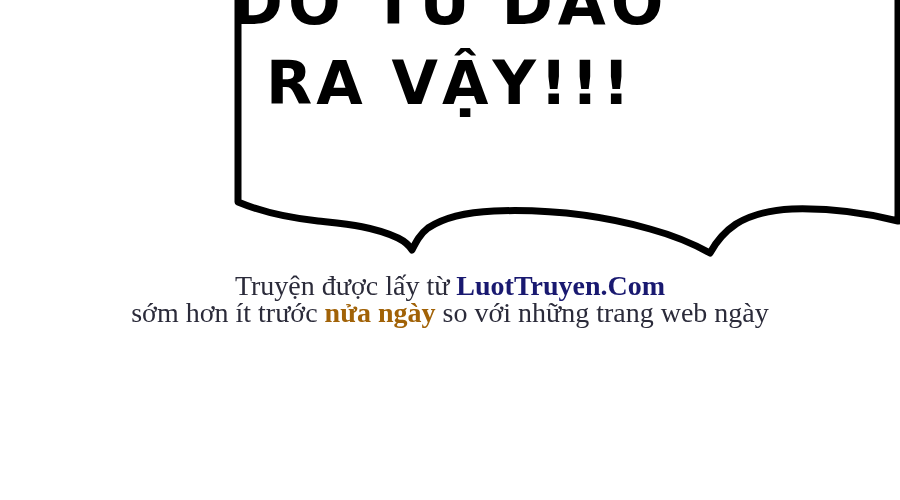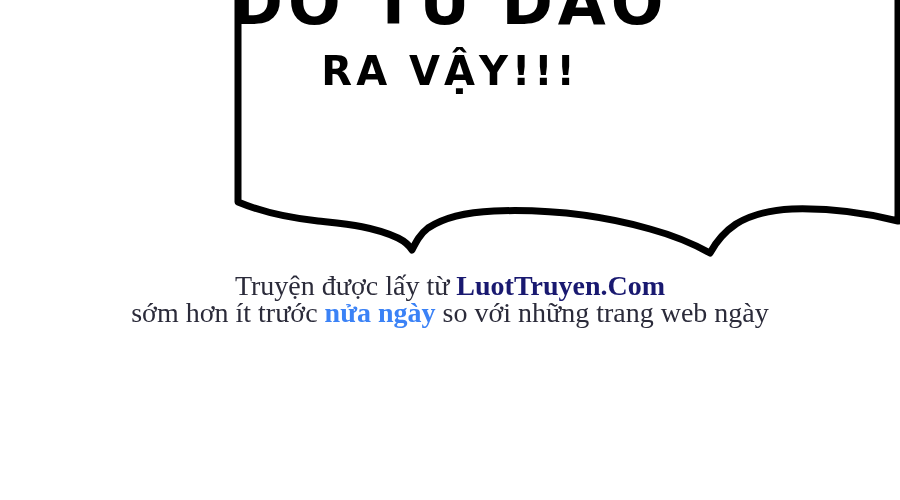--- a/index.html
+++ b/index.html
@@ -48,21 +48,21 @@
     letter-spacing: 2px;
     white-space: nowrap;
   }
   .line-1 {
     top: -34px;
     font-size: 62px;
     letter-spacing: 5px;
   }
   .line-2 {
     top: 48px;
-    font-size: 40px;
+    font-size: 60px;
     letter-spacing: 4px;
   }
 
   
   .credits {
     position: absolute;
     left: 0;
     top: 272px;
     width: 900px;
     text-align: center;
@@ -73,21 +73,21 @@
   }
   .credits .cline {
     display: block;
     white-space: nowrap;
   }
   .brand {
     color: #191970;
     font-weight: 700;
   }
   .accent {
-    color: #3b82f6;
+    color: #a16207;
     font-weight: 700;
   }
 </style>
 </head>
 <body>
 
 <div id="page">
 
   <div class="bubble-art">
     <svg viewBox="0 0 900 290" xmlns="http://www.w3.org/2000/svg" aria-hidden="true">

